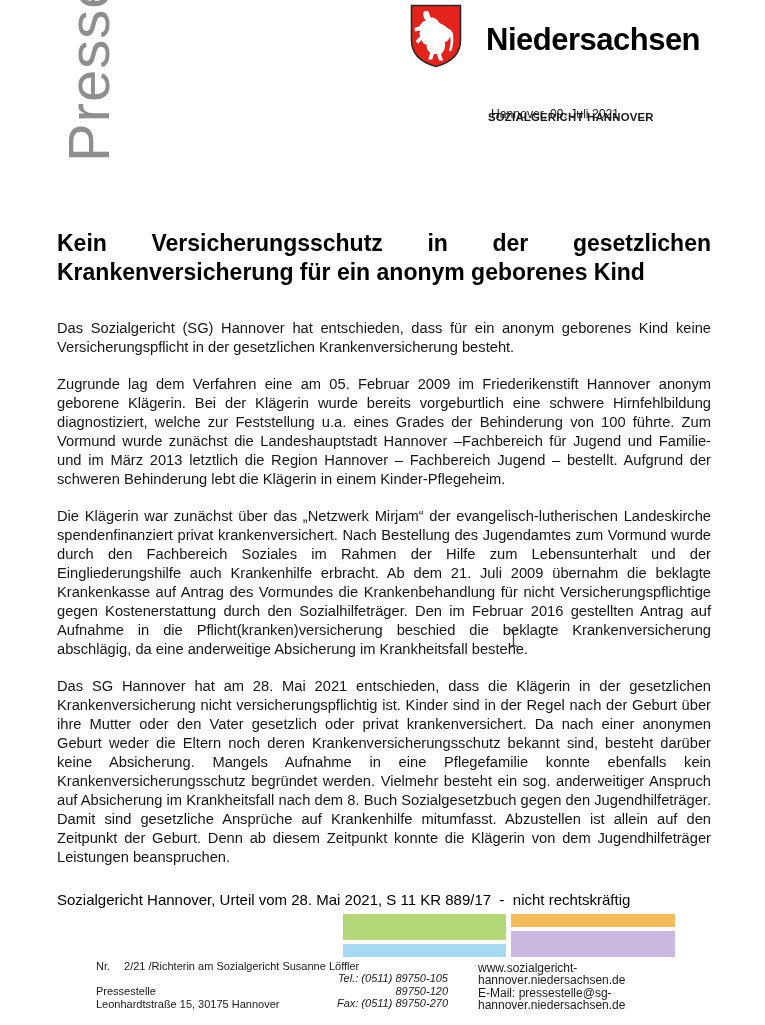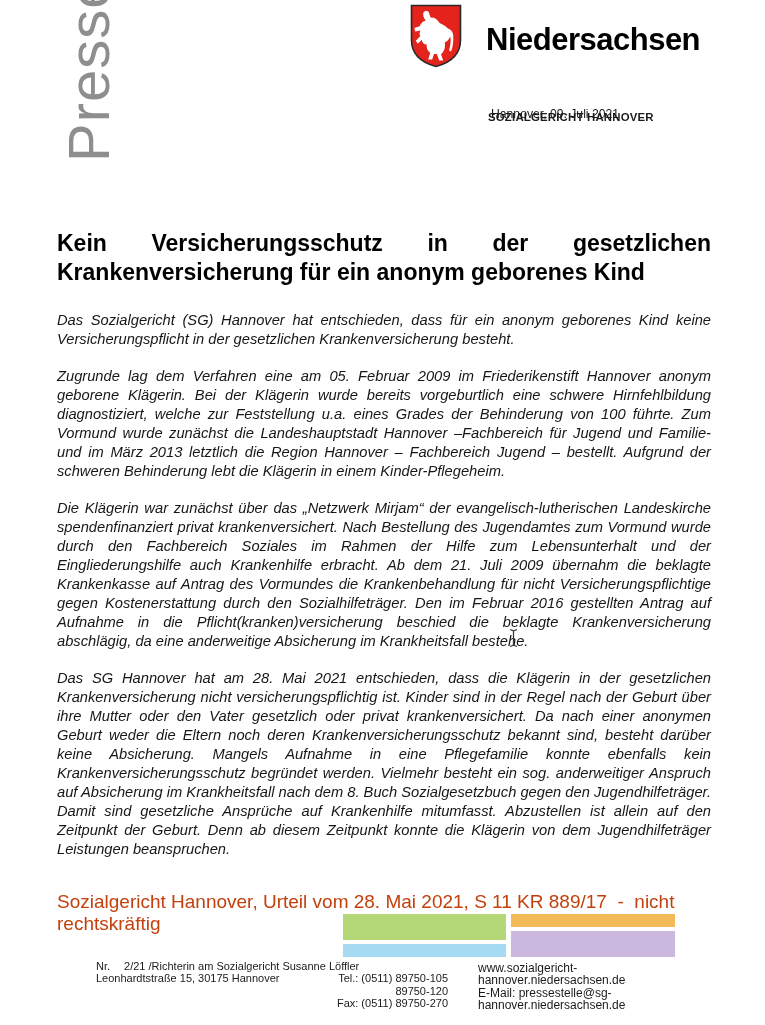--- a/index.html
+++ b/index.html
@@ -40,42 +40,43 @@
   .title{
     position:absolute;left:57px;top:229px;width:654px;
     margin:0;font-size:23px;line-height:29px;font-weight:700;color:#000;
     text-align:justify;
   }
   .bodytext{
     position:absolute;left:57px;top:303px;width:654px;
     font-size:14.7px;line-height:19px;color:#161616;
     text-align:justify;
   }
-  .bodytext p{margin:8px 0 18px 0;font-style:italic;}
+  .bodytext p{margin:16px 0 18px 0;}
   .source-line{
     position:absolute;left:57px;top:891px;width:680px;
-    font-size:19px;color:#c2410c;
+    font-size:15px;color:#000000;
   }
   
   .bar{position:absolute;}
   .bar-green {left:343px;top:914px;width:163px;height:26px;}
   .bar-blue  {left:343px;top:944px;width:163px;height:13px;}
   .bar-orange{left:511px;top:914px;width:164px;height:13px;}
   .bar-purple{left:511px;top:931px;width:164px;height:26px;}
   
   .f-left{
     position:absolute;left:57px;top:960px;
     font-size:11px;line-height:12.4px;color:#1a1a1a;margin-left:39px;
   }
   .f-left .f-nr-val{margin-left:14px;}
   .f-left .f-dept{margin-top:13px;}
   .f-mid{
     position:absolute;left:300px;top:972px;width:148px;
     font-size:11px;line-height:12.6px;color:#1a1a1a;
     text-align:right;
+    font-style:italic;
   }
   .f-right{
     position:absolute;left:478px;top:962px;
     font-size:12px;line-height:12.3px;color:#1a1a1a;
   }
   
   .ibeam{position:absolute;left:508px;top:628px;}
 </style>
 </head>
 <body>
@@ -117,20 +118,21 @@
 
   <div class="bar bar-green" style="background-color: rgb(180, 216, 120);"></div>
   <div class="bar bar-blue" style="background-color: rgb(166, 217, 242);"></div>
   <div class="bar bar-orange" style="background-color: rgb(243, 187, 87);"></div>
   <div class="bar bar-purple" style="background-color: rgb(203, 184, 222);"></div>
 
   <div class="f-left">
     <div>
       <span>Nr.</span><span class="f-nr-val">2/21 /Richterin am Sozialgericht Susanne Löffler</span>
     </div>
+    <div class="f-dept">Pressestelle</div>
     <div>Leonhardtstraße 15, 30175 Hannover</div>
   </div>
 
   <div class="f-mid">
     <div>Tel.: (0511) 89750-105</div>
     <div>89750-120</div>
     <div>Fax: (0511) 89750-270</div>
   </div>
 
   <div class="f-right">

